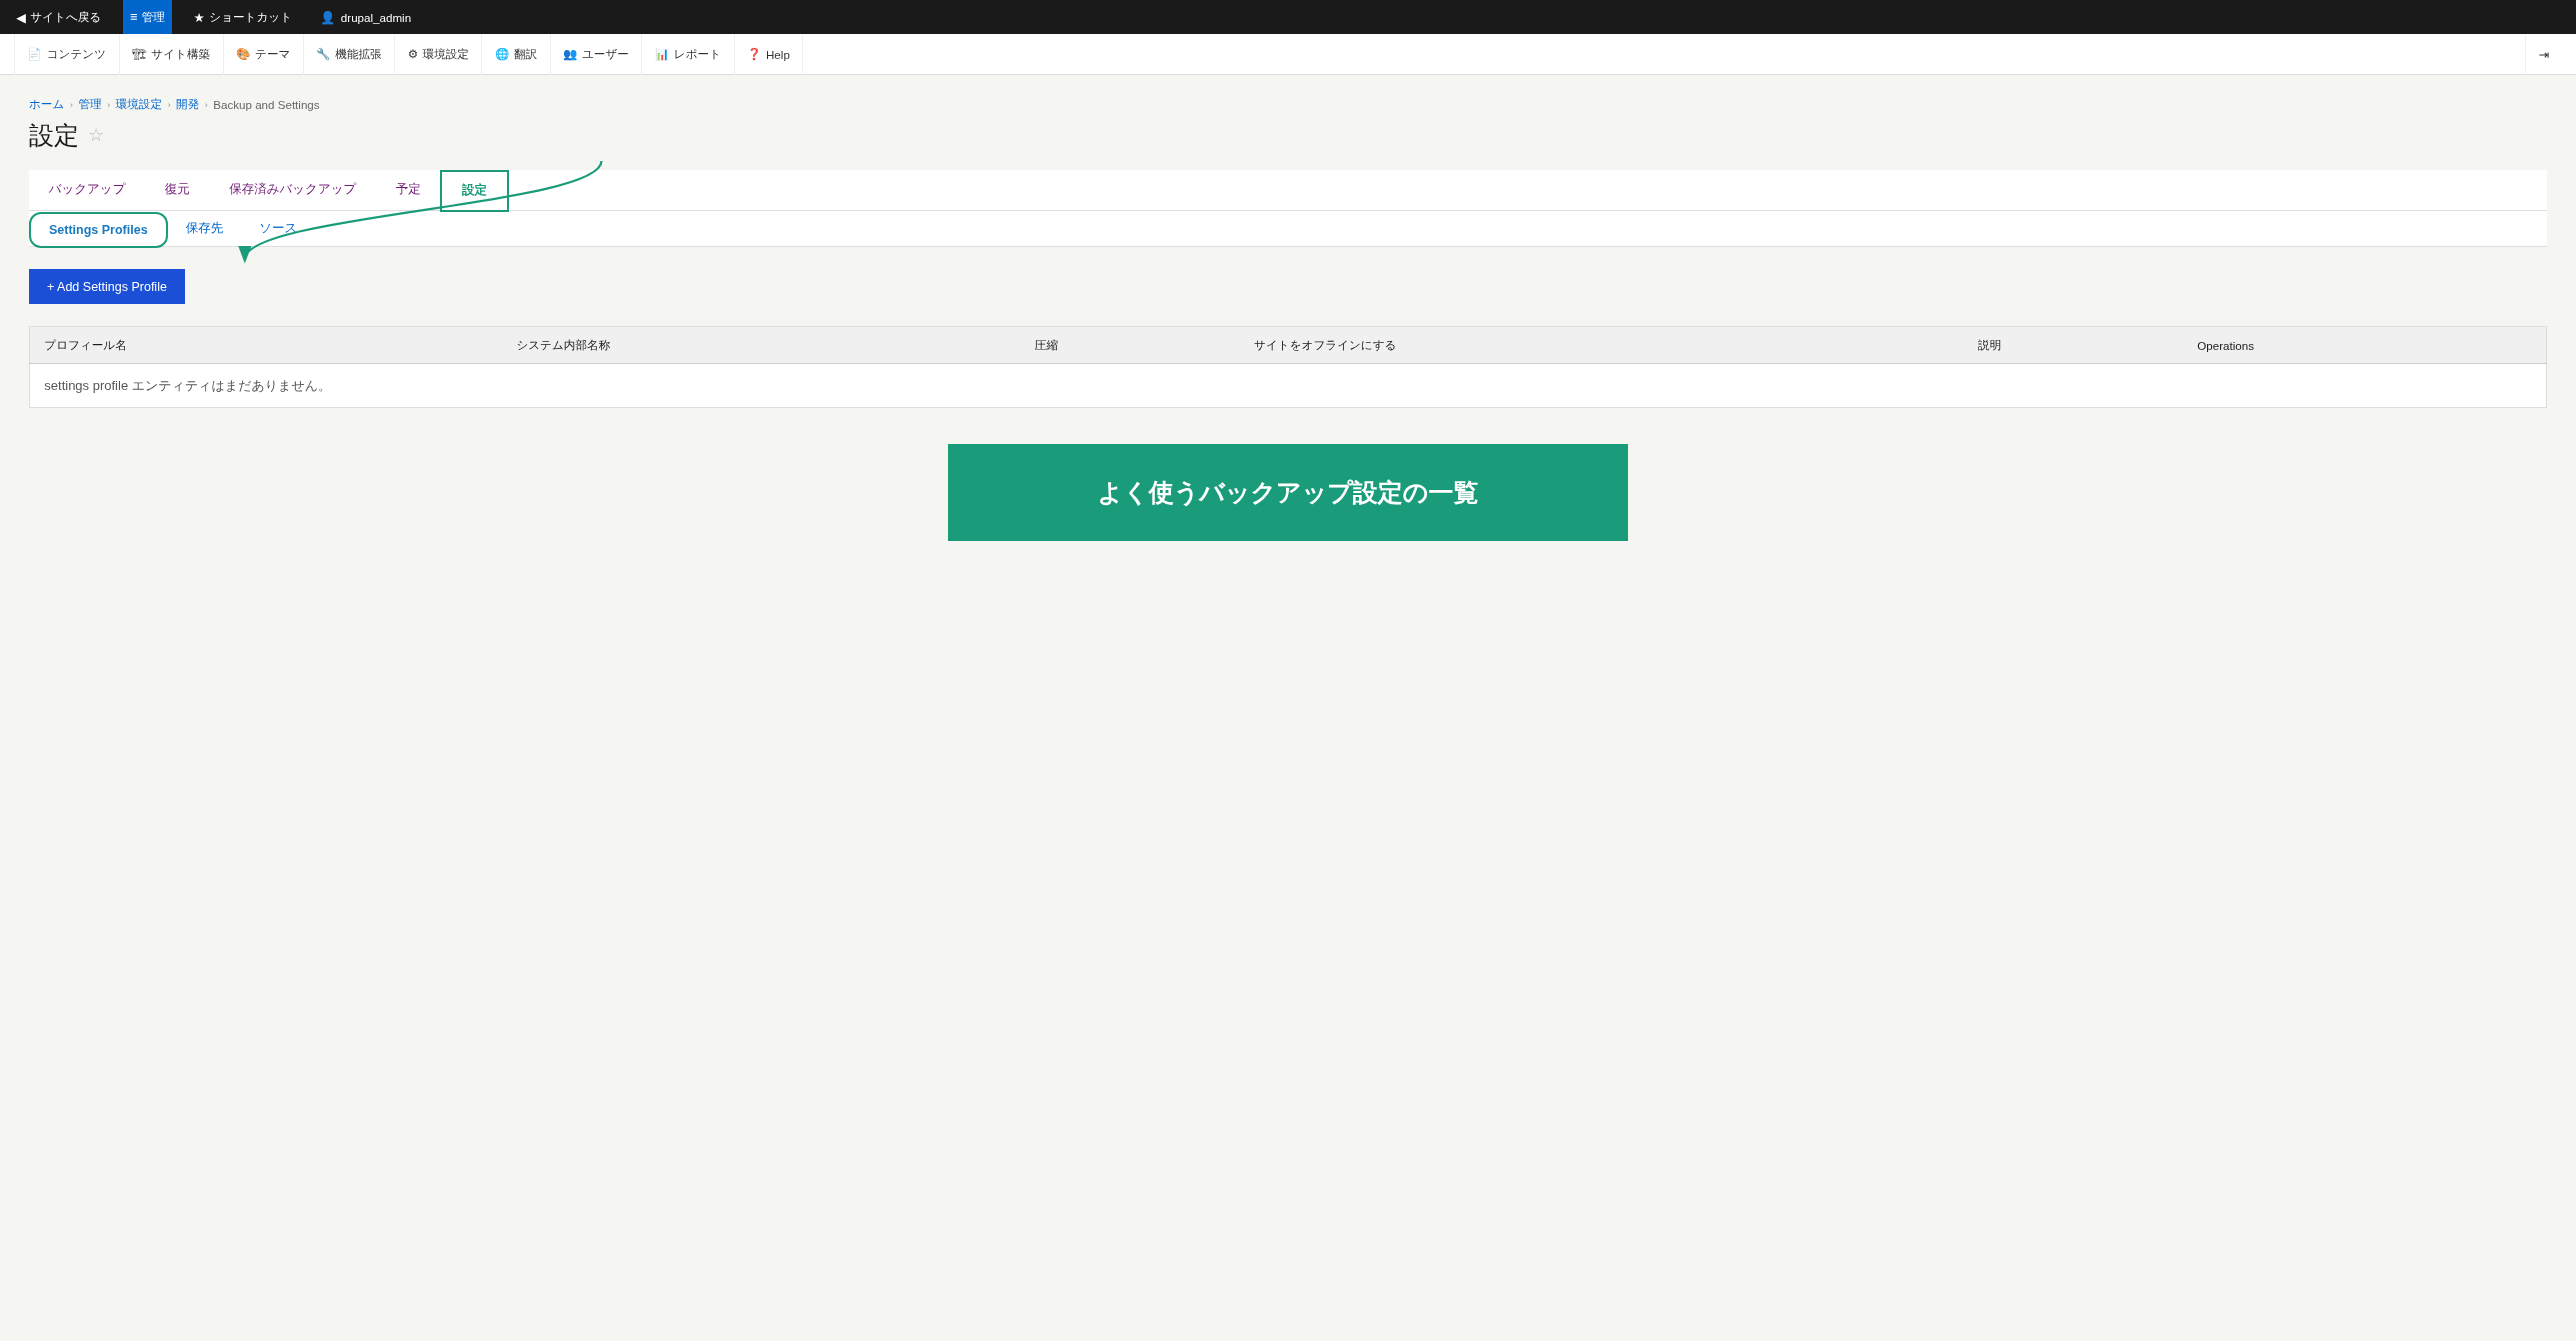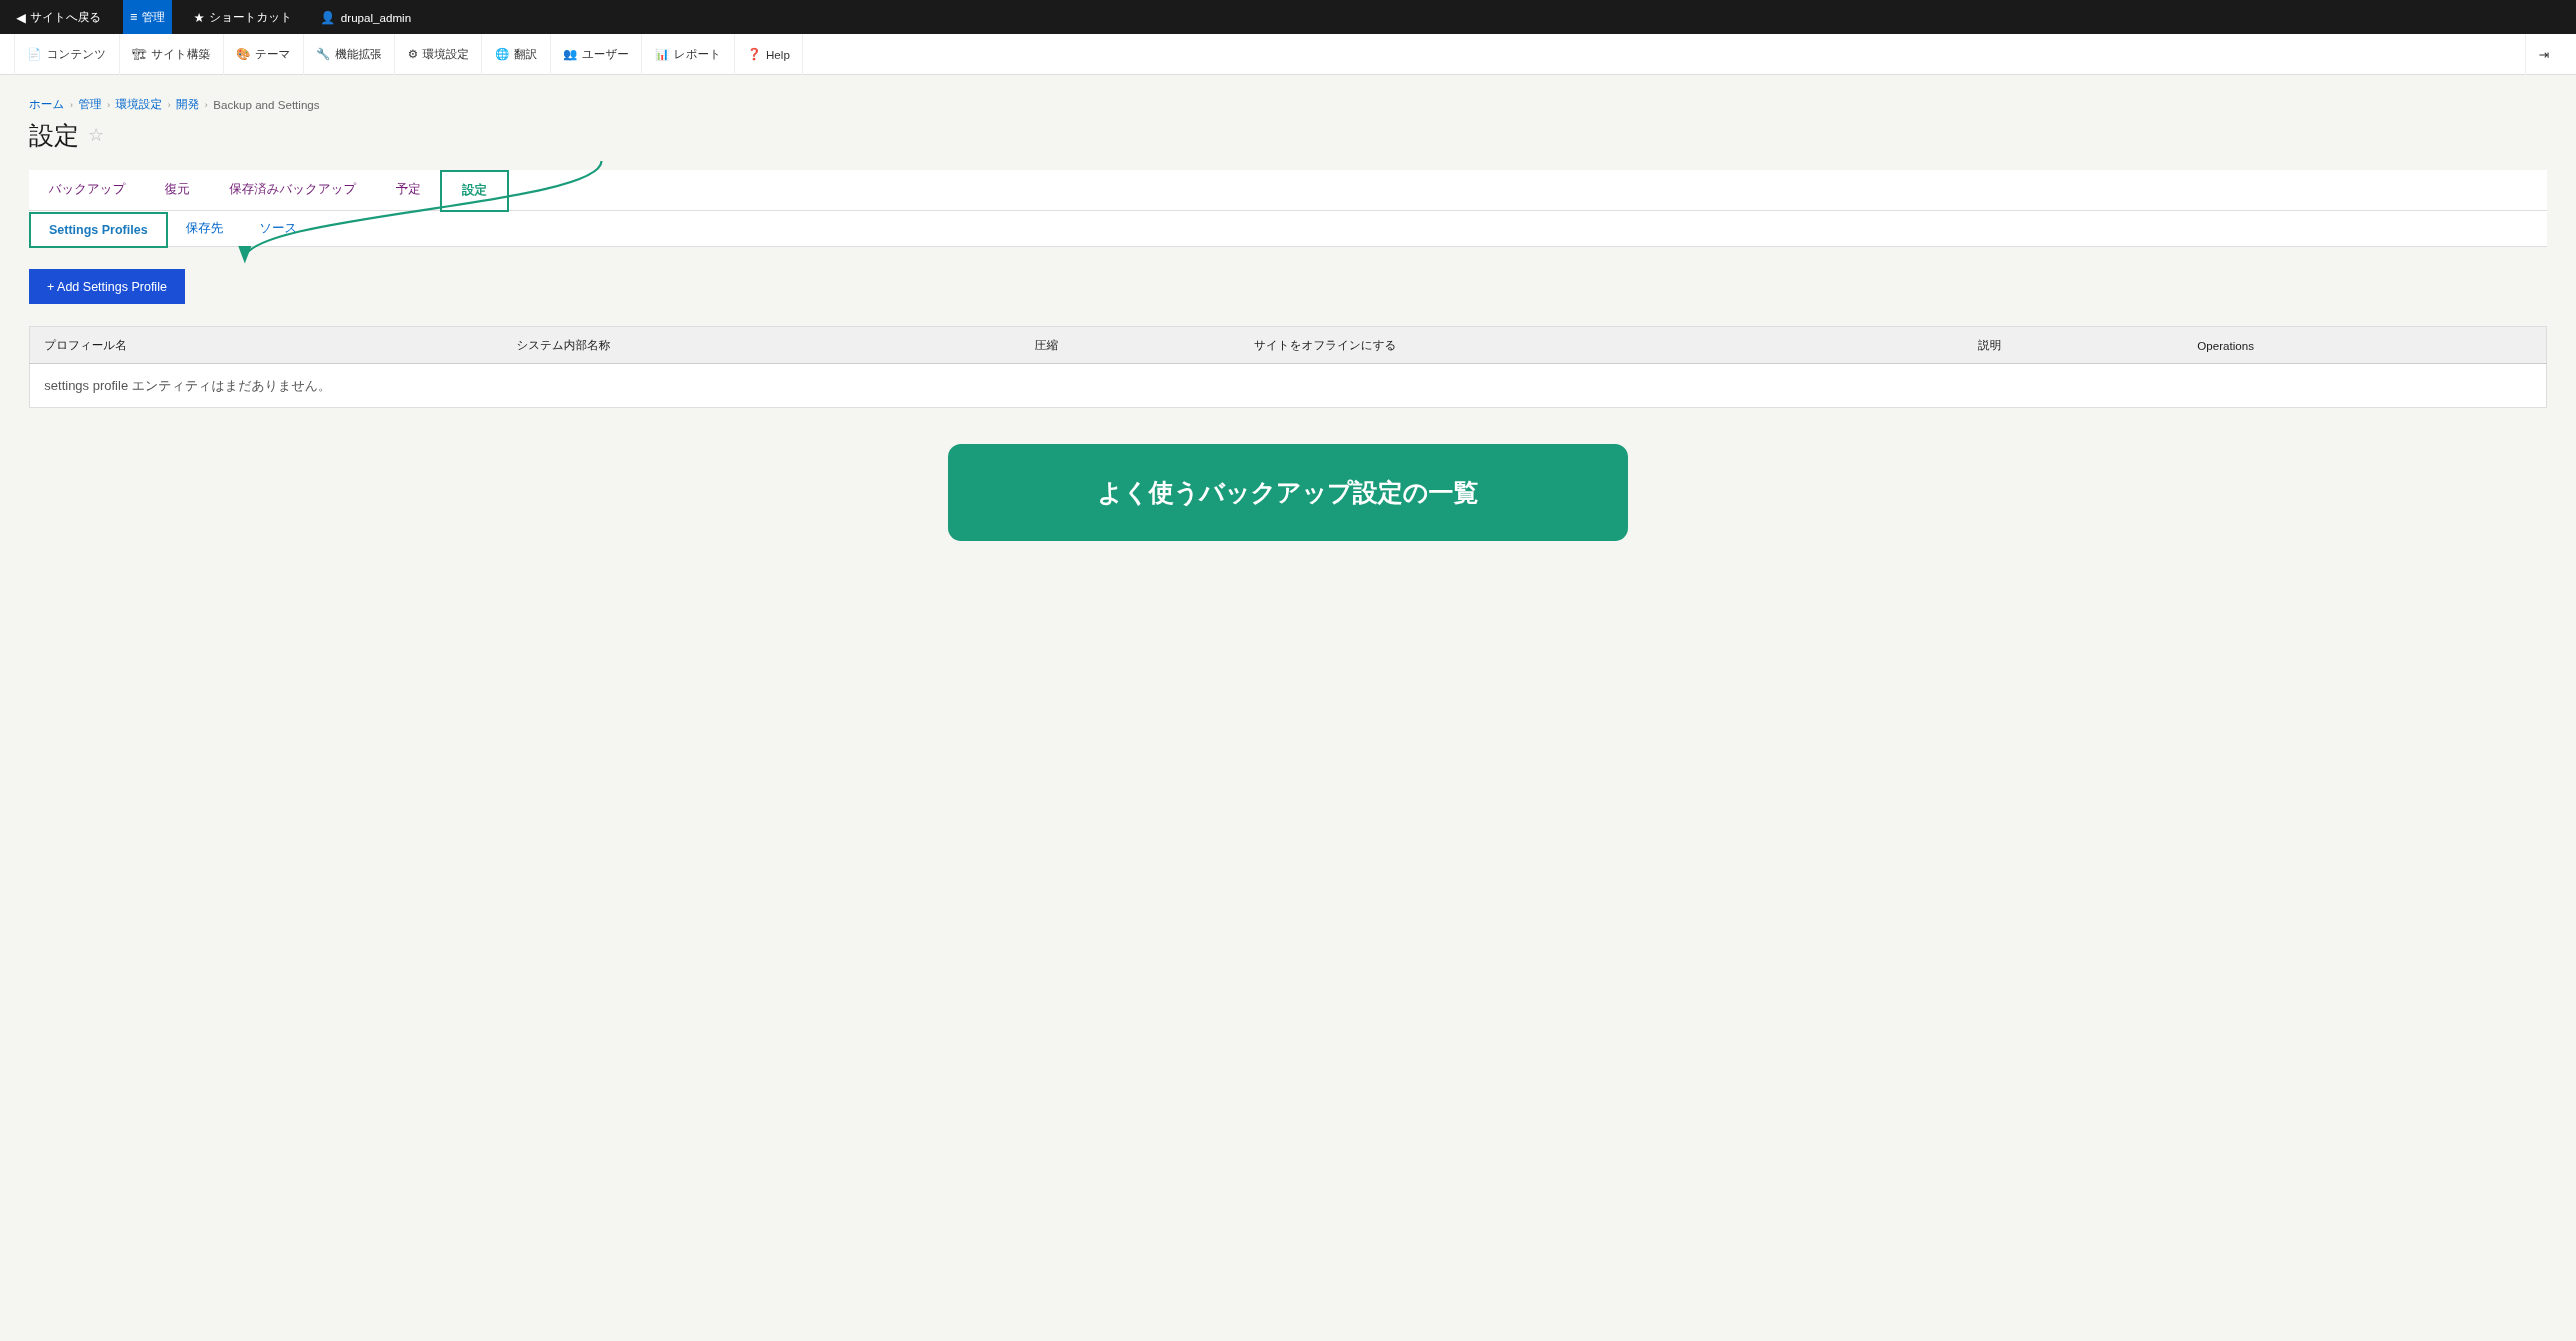--- a/index.html
+++ b/index.html
@@ -118,20 +118,21 @@
       border-bottom: 1.8px solid #ddd;
       margin-bottom: 21.5px;
     }
     .sub-tab-item {
       padding: 9px 18px;
       font-size: 12.5px;
       color: #0066cc;
       cursor: pointer;
       border-bottom: 2.7px solid transparent;
       margin-bottom: -1.8px;
+      border-radius: 12px;
     }
 
     
     .add-button {
       background: #1a4fd6;
       color: #fff;
       border: none;
       padding: 10.7px 18px;
       font-size: 12.5px;
       font-weight: 400;
@@ -173,21 +174,21 @@
       margin-top: 36px;
       display: flex;
       justify-content: center;
     }
     .green-banner {
       background: #1a9c7a;
       color: #fff;
       font-size: 25px;
       font-weight: 700;
       padding: 32px 72px;
-      border-radius: 13px;
+      border-radius: 0;
       text-align: center;
       width: 680px;
     }
 
     .settings-tab-active {
       border: 2.2px solid #1a9c7a !important;
       color: #1a9c7a !important;
       font-weight: 600;
     }
 

